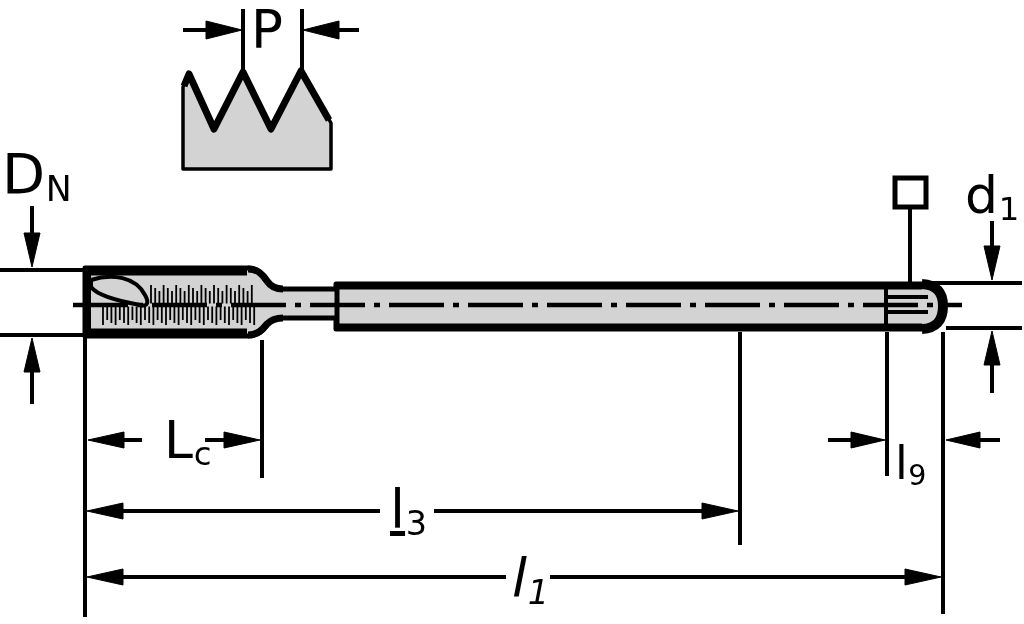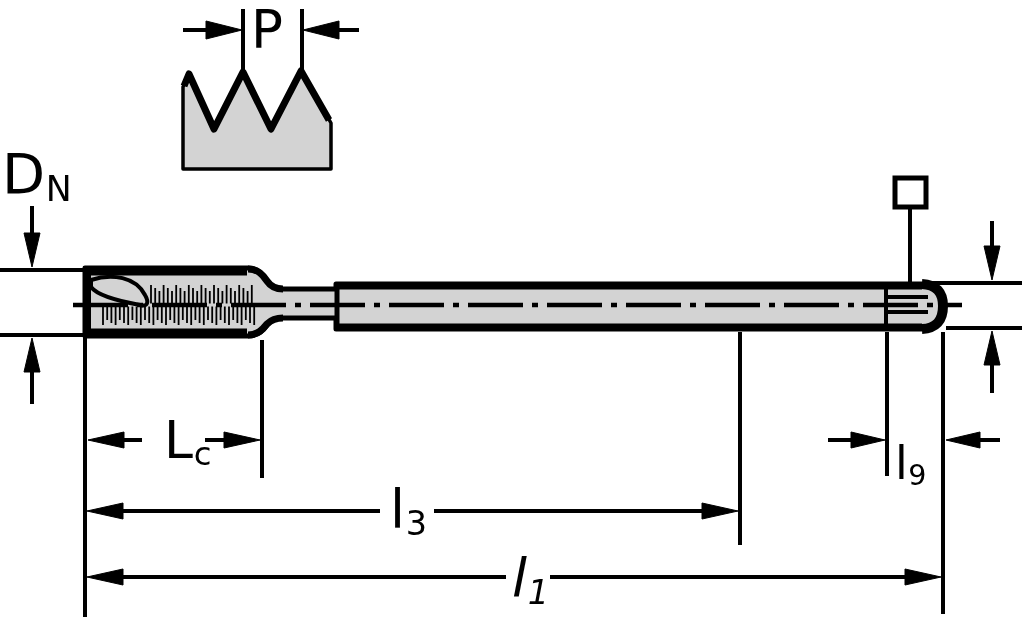--- a/index.html
+++ b/index.html
@@ -181,26 +181,29 @@
   </svg>
 
   <div class="dim-label" style="left:251px;top:3px;font-size:53px;">
     <span class="main">P</span>
   </div>
 
   <div class="dim-label" style="left:2px;top:146px;font-size:56px;">
     <span class="main">D</span><span class="sub">N</span>
   </div>
 
+  <div class="dim-label" style="left:965px;top:169px;font-size:52px;">
+    <span class="main">d</span><span class="sub">1</span>
+  </div>
 
   <div class="dim-label" style="left:148px;top:414px;font-size:52px;margin-left:16px;">
     <span class="main">L</span><span class="sub">c</span>
   </div>
 
-  <div class="dim-label" style="left:390px;top:483px;font-size:54px;">
+  <div class="dim-label" style="left:390px;top:483px;font-size:54px;text-decoration:underline;">
     <span class="main">l</span><span class="sub">3</span>
   </div>
 
   <div class="dim-label" style="left:512px;top:552px;font-size:54px;font-style:italic;">
     <span class="main">l</span><span class="sub">1</span>
   </div>
 
   <div class="dim-label" style="left:895px;top:440px;font-size:46px;">
     <span class="main">l</span><span class="sub">9</span>
   </div>

